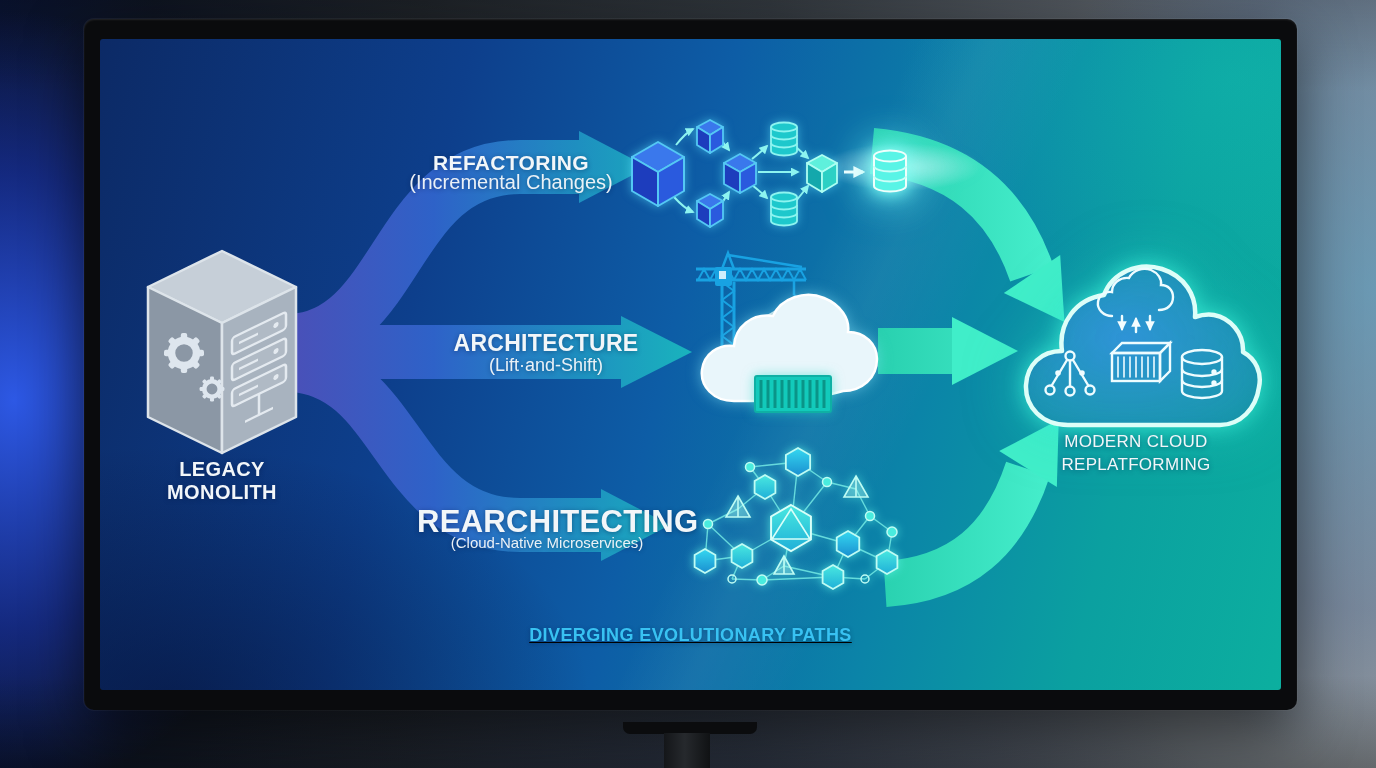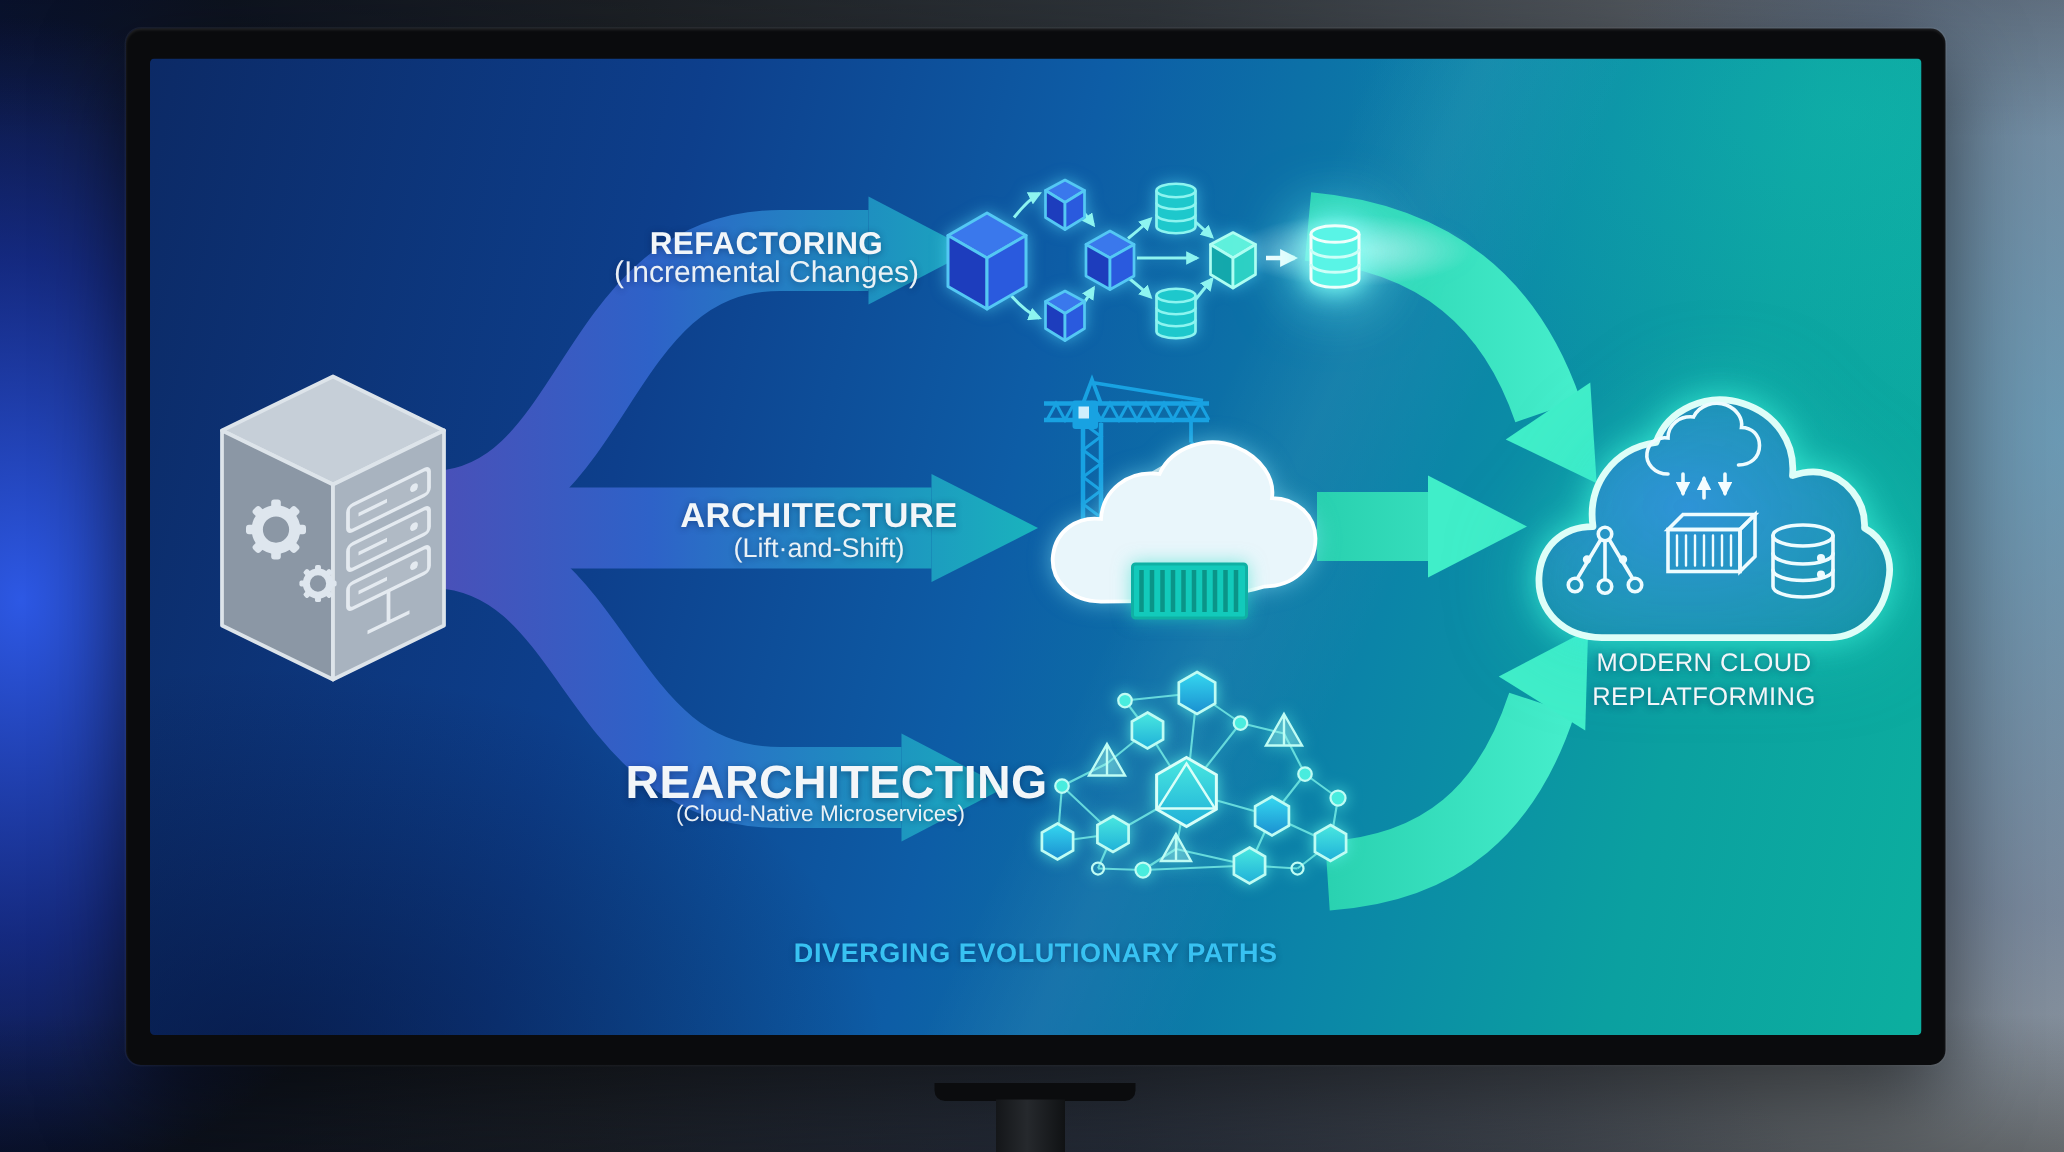--- a/index.html
+++ b/index.html
@@ -31,21 +31,21 @@
   .lbl-refactoring .t{font-size:21px;line-height:23px;}
   .lbl-refactoring .s{font-size:20px;line-height:17px;}
   .lbl-replatforming{left:316px;top:292px;width:260px;}
   .lbl-replatforming .t{font-size:23px;line-height:25px;}
   .lbl-replatforming .s{font-size:18px;line-height:18px;}
   .lbl-rearchitecting{left:317px;top:470px;width:260px;}
   .lbl-rearchitecting .t{font-size:31px;line-height:25px;}
   .lbl-rearchitecting .s{font-size:15px;line-height:18px;}
   .lbl-legacy{left:32px;top:419px;width:180px;font-weight:bold;font-size:20px;line-height:23px;letter-spacing:0.4px;}
   .lbl-modern{left:936px;top:391px;width:200px;font-weight:normal;font-size:17px;line-height:23px;letter-spacing:0.3px;}
-  .caption{position:absolute;left:0;top:585px;width:1181px;text-align:center;}
+  .caption{position:absolute;left:0;top:585px;width:1181px;text-align:center;text-decoration:underline;}
   .caption .c1{font-weight:bold;font-size:18px;line-height:22px;color:#38c2f2;letter-spacing:0.4px;text-shadow:0 1px 4px rgba(0,30,70,0.4);}
   .caption .c2{font-size:18px;line-height:22px;color:#eef3f7;letter-spacing:0.4px;text-shadow:0 1px 4px rgba(0,30,70,0.4);}
   .stand-notch{position:absolute;left:623px;top:722px;width:134px;height:12px;background:#0b0c0e;border-radius:0 0 7px 7px;}
   .stand-pole{position:absolute;left:664px;top:733px;width:46px;height:35px;
     background:linear-gradient(90deg,#141619,#26292d 45%,#101214);}
 </style>
 </head>
 <body>
 
 <div class="scene">
@@ -336,20 +336,24 @@
         <div class="s">(Incremental Changes)</div>
       </div>
       <div class="lbl lbl-replatforming">
         <div class="t">ARCHITECTURE</div>
         <div class="s">(Lift·and-Shift)</div>
       </div>
       <div class="lbl lbl-rearchitecting">
         <div class="t">REARCHITECTING</div>
         <div class="s">(Cloud-Native Microservices)</div>
       </div>
+      <div class="lbl lbl-legacy">
+        <div>LEGACY</div>
+        <div>MONOLITH</div>
+      </div>
       <div class="lbl lbl-modern">
         <div>MODERN CLOUD</div>
         <div>REPLATFORMING</div>
       </div>
       <div class="caption">
         <div class="c1">DIVERGING EVOLUTIONARY PATHS</div>
       </div>
 
     </div>
   </div>

